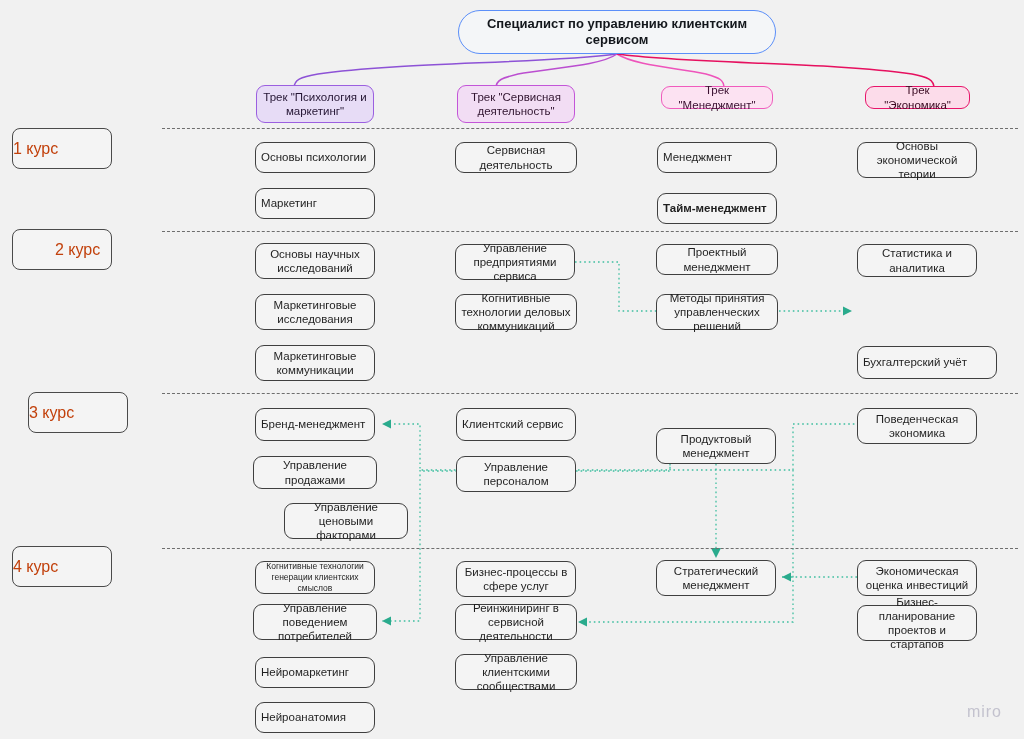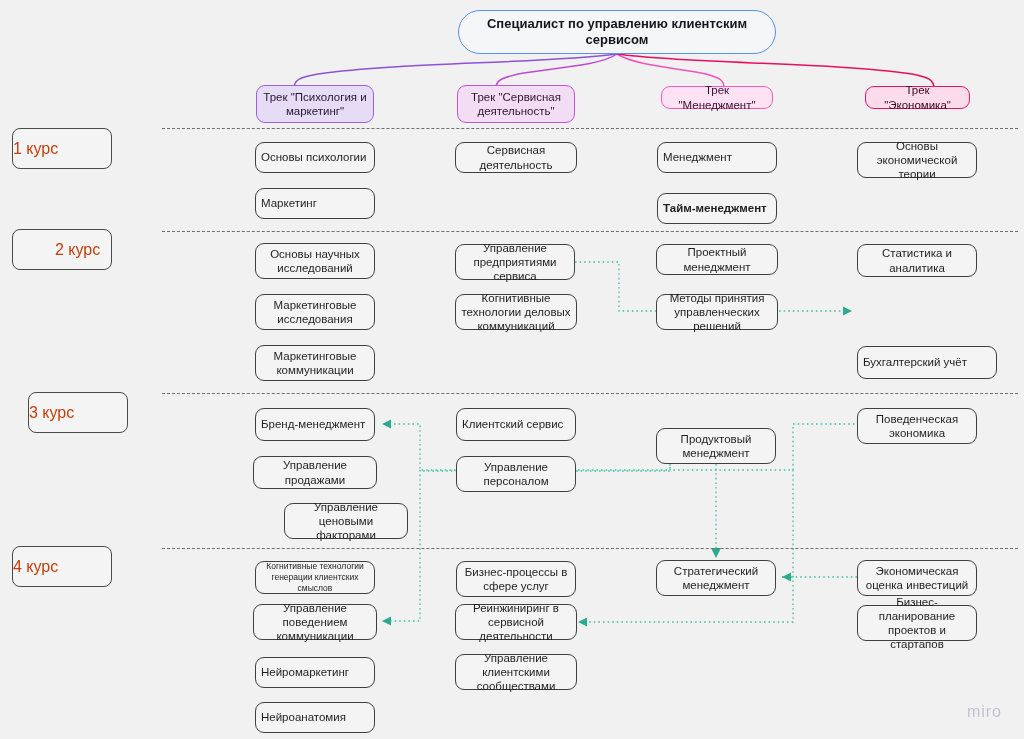--- a/index.html
+++ b/index.html
@@ -238,21 +238,21 @@
     <span>Продуктовый менеджмент</span>
   </div>
   <div class="node" style="left:857px; top:408px; width:120px; height:36px;">
     <span>Поведенческая экономика</span>
   </div>
 
   <div class="node tiny" style="left:255px; top:561px; width:120px; height:33px;">
     <span>Когнитивные технологии генерации клиентских смыслов</span>
   </div>
   <div class="node" style="left:253px; top:604px; width:124px; height:36px;">
-    <span>Управление поведением коммуникации</span>
+    <span>Управление поведением потребителей</span>
   </div>
   <div class="node" style="left:255px; top:657px; width:120px; height:31px;">
     <span>Нейромаркетинг</span>
   </div>
   <div class="node" style="left:255px; top:702px; width:120px; height:31px;">
     <span>Нейроанатомия</span>
   </div>
   <div class="node" style="left:456px; top:561px; width:120px; height:36px;">
     <span>Бизнес-процессы в сфере услуг</span>
   </div>

